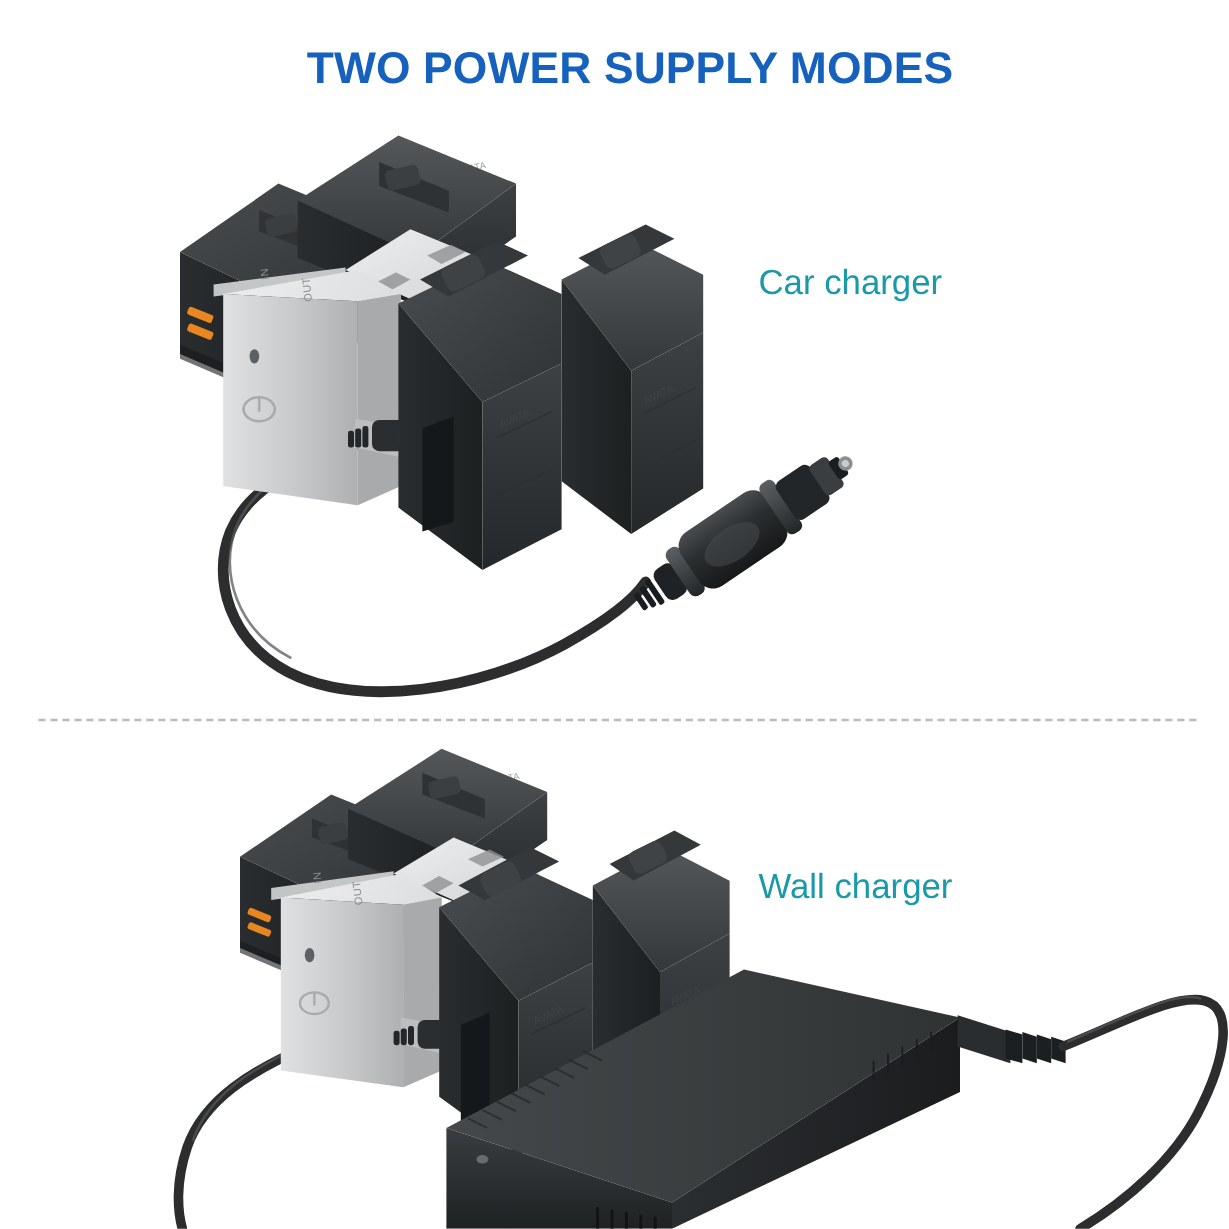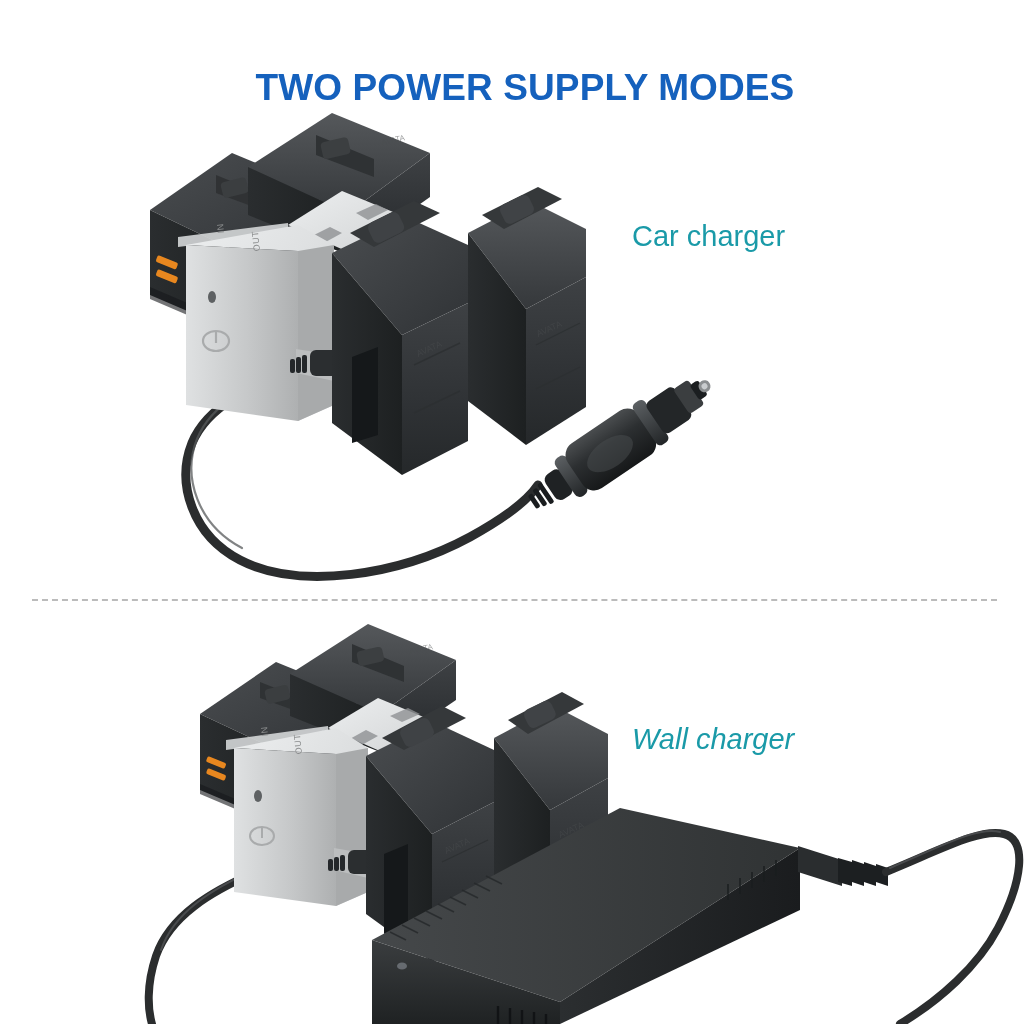--- a/index.html
+++ b/index.html
@@ -7,38 +7,38 @@
     width: 1024px; height: 1024px;
     background: #ffffff;
     font-family: "Liberation Sans", sans-serif;
     overflow: hidden;
   }
   .page { position: relative; width: 1024px; height: 1024px; background: #fff; }
 
   
   .title-block {
     position: absolute; left: 228px; top: 18px; width: 594px; height: 76px;
-    display: flex; flex-direction: column;  gap: 46px;
+    display: flex; flex-direction: column; justify-content: center; gap: 46px;
   }
   .rule { width: 100%; height: 3px; background: #1561bd; }
   .rule.top { margin-bottom: 3px; }
   .rule.bottom { margin-top: 2px; }
   .title-text {
     font-size: 37px; font-weight: bold; color: #1561bd;
     letter-spacing: 0.1px; line-height: 1.12; text-align: center;
     white-space: nowrap; font-family: "Liberation Sans", sans-serif;
   }
 
   
   .label {
     position: absolute; font-size: 29px; color: #1a9aa8;
     font-family: "Liberation Sans", sans-serif; white-space: nowrap; text-align: right;
   }
   .label.car  { left: 632px; top: 220px; }
-  .label.wall { left: 632px; top: 723px; font-style: italic; }
+  .label.wall { left: 632px; top: 723px; }
 
   
   .divider {
     position: absolute; left: 32px; top: 599px; width: 965px; height: 0;
     border-top: 2px dashed #bbbbbb;
   }
 
   
   .scene { position: absolute; }
   .scene svg { display: block; overflow: visible; }

